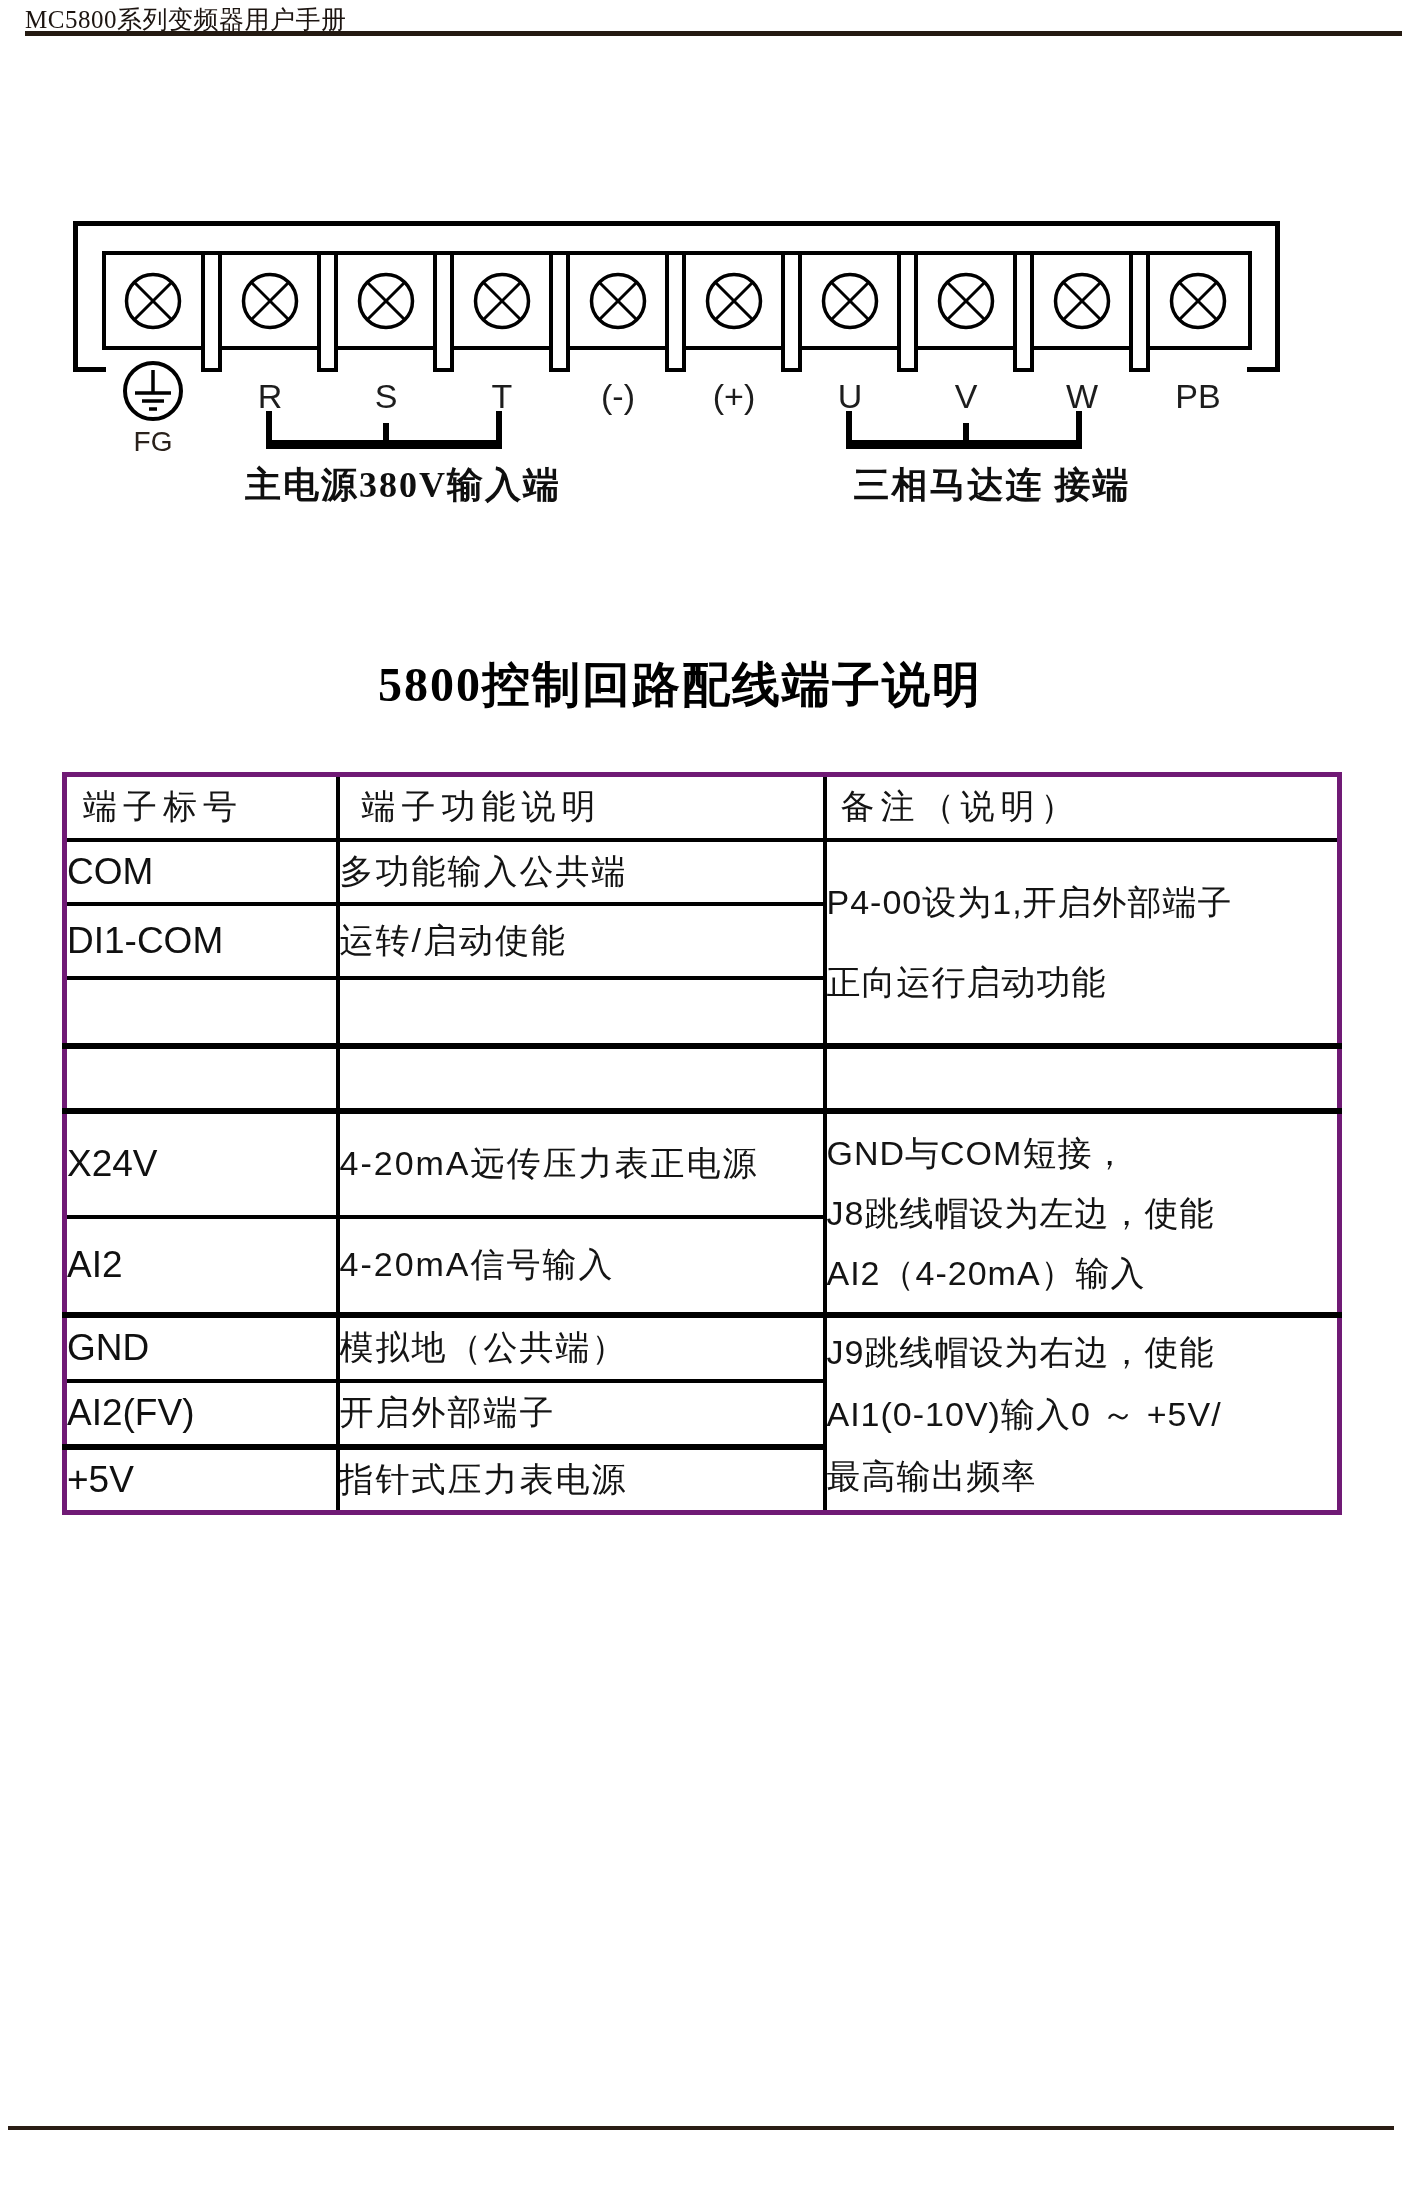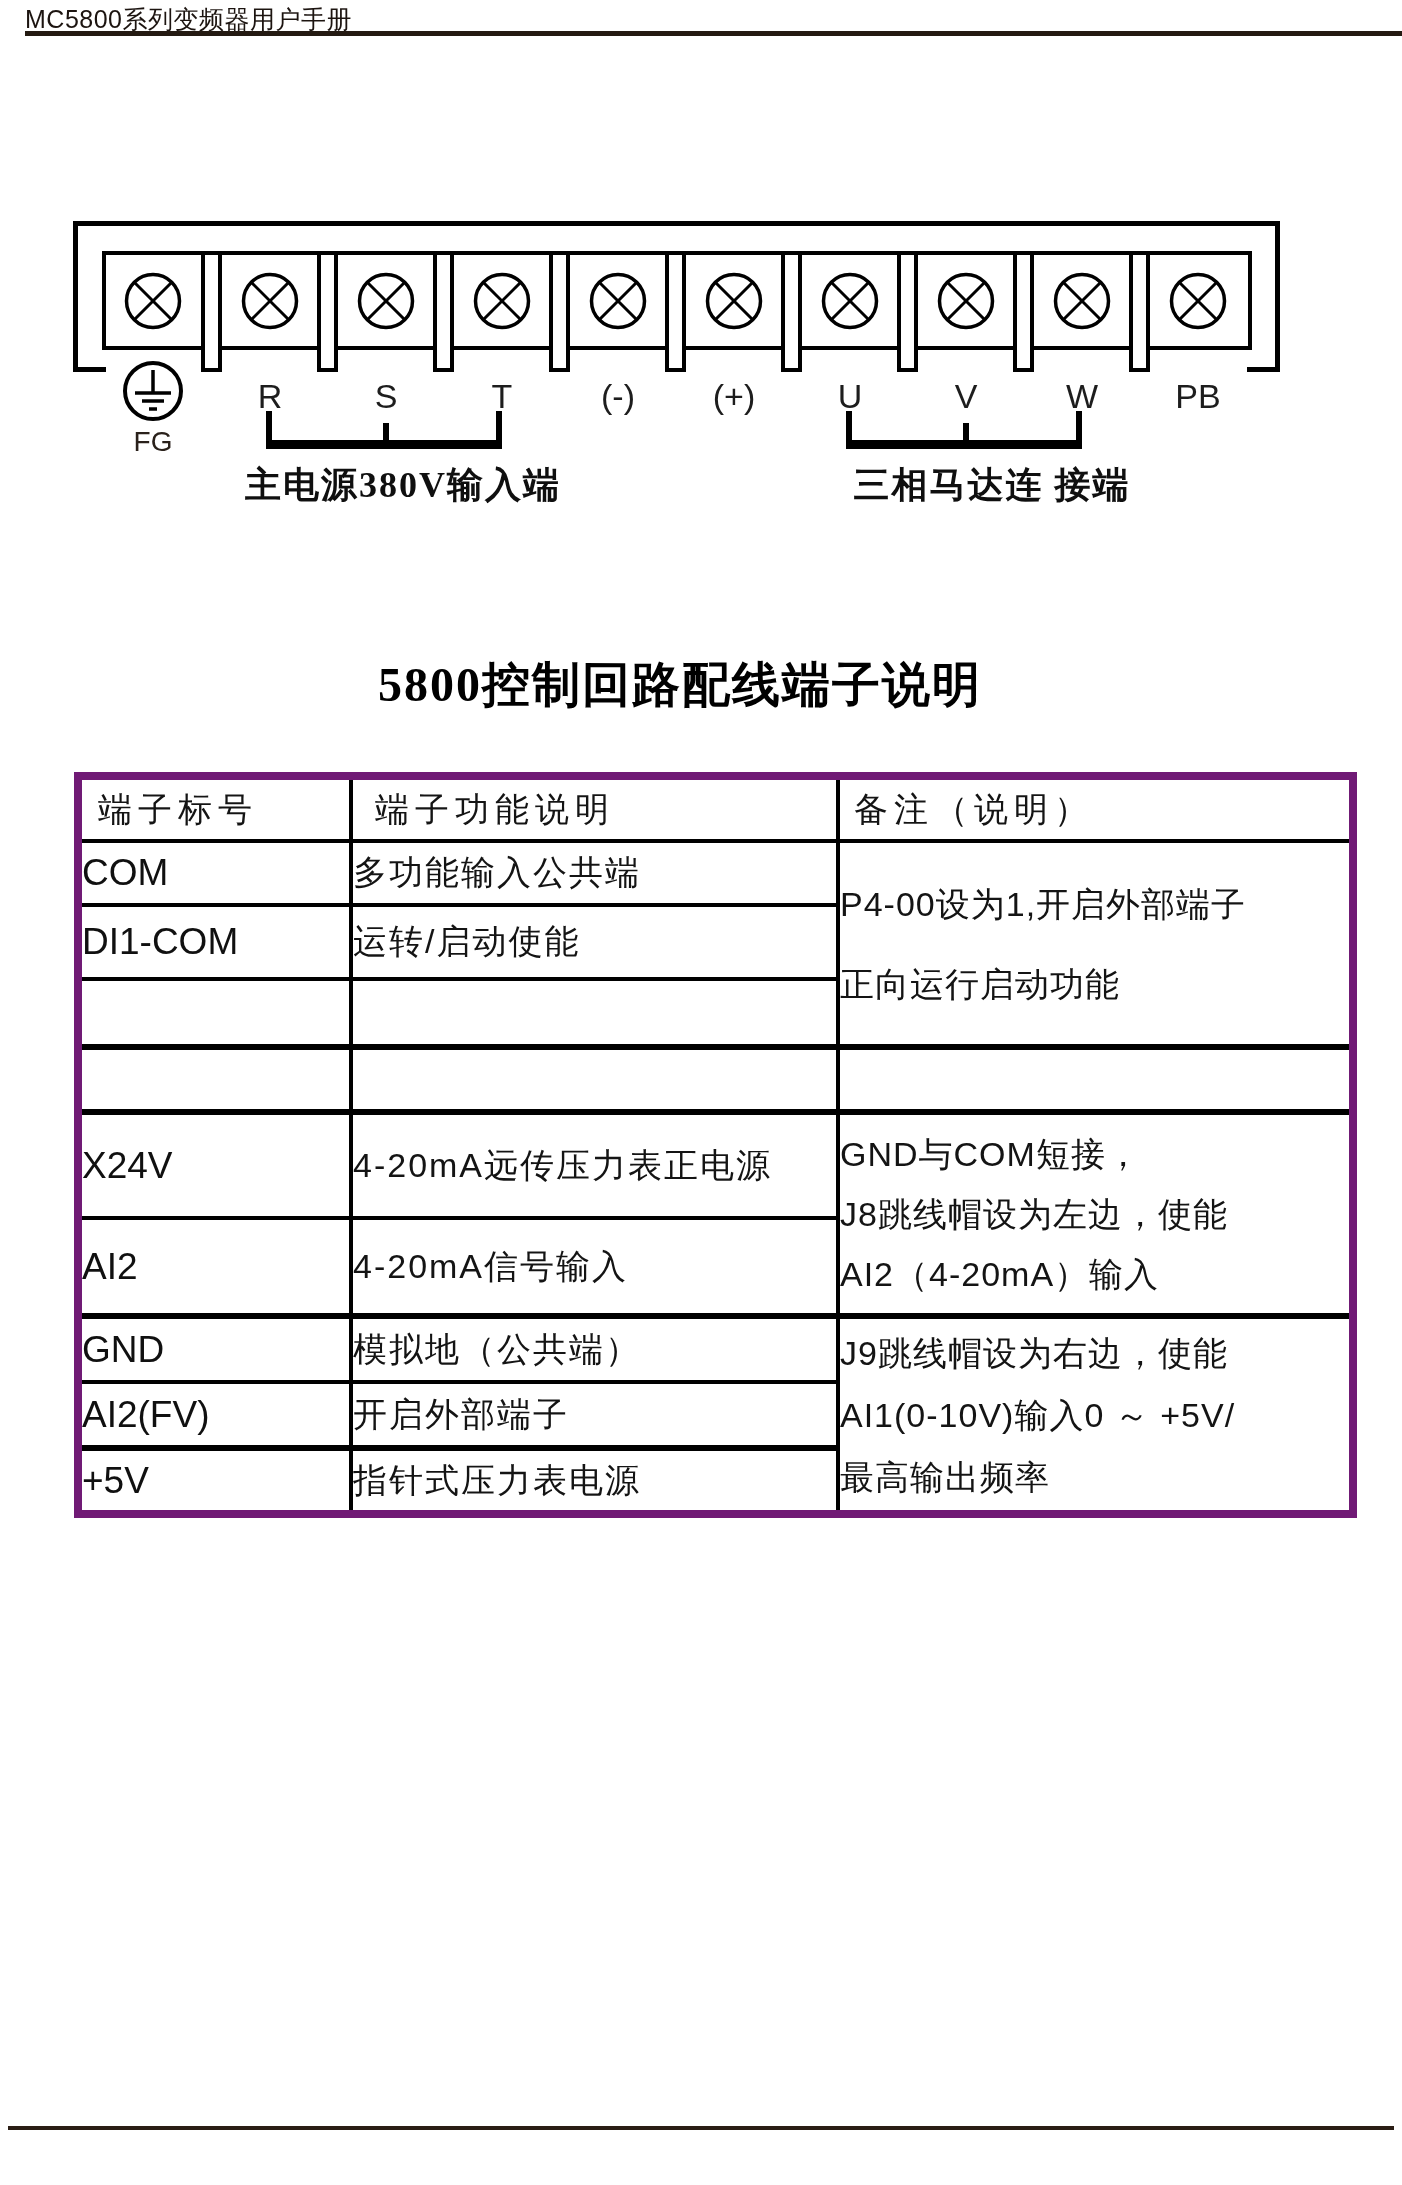--- a/index.html
+++ b/index.html
@@ -4,21 +4,21 @@
 <style>
   html,body{margin:0;padding:0;background:#ffffff;}
   .page{
     position:relative;width:1402px;height:2185px;background:#ffffff;
     font-family:"Liberation Sans","DejaVu Sans",sans-serif;color:#111;
     overflow:hidden;
   }
   
   .doc-header-title{
     position:absolute;left:25px;top:3px;font-size:25px;color:#1c1410;
-    font-family:Liberation Sans, sans-serif;letter-spacing:0.5px;white-space:nowrap;text-align:center;
+    font-family:Liberation Serif, serif;letter-spacing:0.5px;white-space:nowrap;text-align:center;
   }
   .doc-header-rule{position:absolute;left:25px;top:31px;width:1377px;height:5px;background:#241a12;}
   
   .diagram-title{
     position:absolute;left:381px;top:140px;font-size:40px;font-weight:bold;
     font-family:"Liberation Serif","DejaVu Serif",serif;letter-spacing:3px;color:#0d0d0d;white-space:nowrap;
   }
   
   .outer-frame{
     position:absolute;left:73px;top:221px;width:1207px;height:151px;
@@ -55,21 +55,21 @@
   
   .table-title{
     position:absolute;left:378px;top:653px;font-size:48px;font-weight:bold;
     font-family:Liberation Serif, serif;letter-spacing:2px;color:#000000;white-space:nowrap;
   }
   
   table.ctl{
     position:absolute;left:62px;top:772px;width:1275px;
     border-collapse:collapse;table-layout:fixed;background:#fff;
   }
-  table.ctl{border:8px solid #701a75;margin-left:12px;}
+  table.ctl{border:5px solid #701a75;}
   table.ctl th,table.ctl td{
     border:4px solid #000;padding:0;vertical-align:middle;overflow:hidden;
   }
   table.ctl tr.thick td,table.ctl tr.thick th{border-top-width:6px;}
   table.ctl tr.thin td{border-top-width:3px;}
   th.hcell{
     font-family:"Liberation Serif","DejaVu Serif",serif;font-weight:normal;
     font-size:34px;letter-spacing:6px;text-align:left;color:#141414;
   }
   th.hcell.c1{padding-left:16px;}

